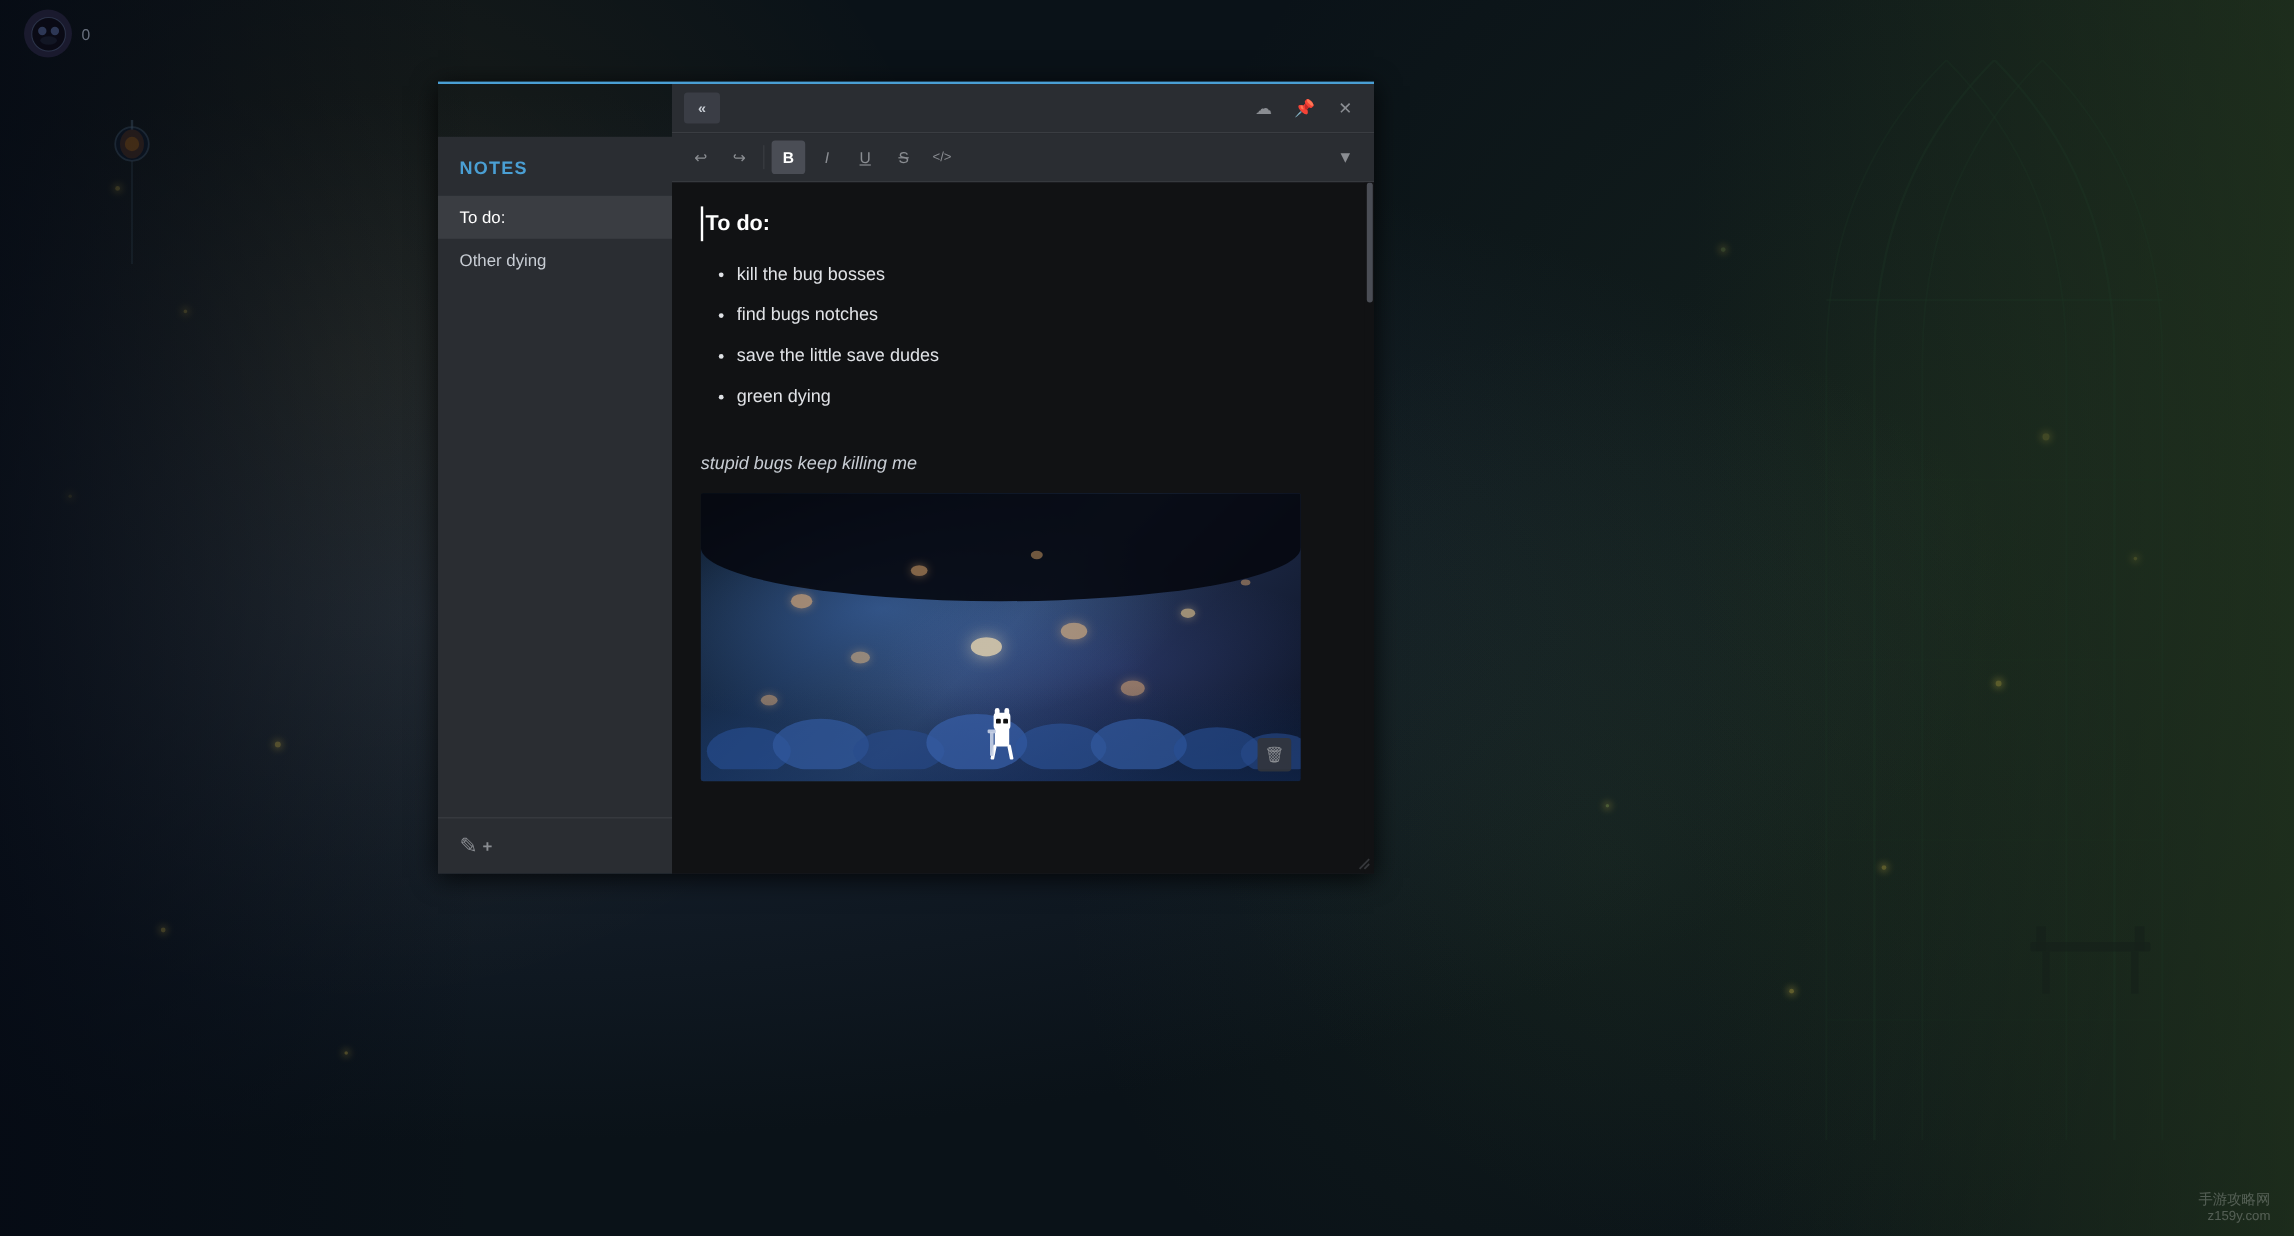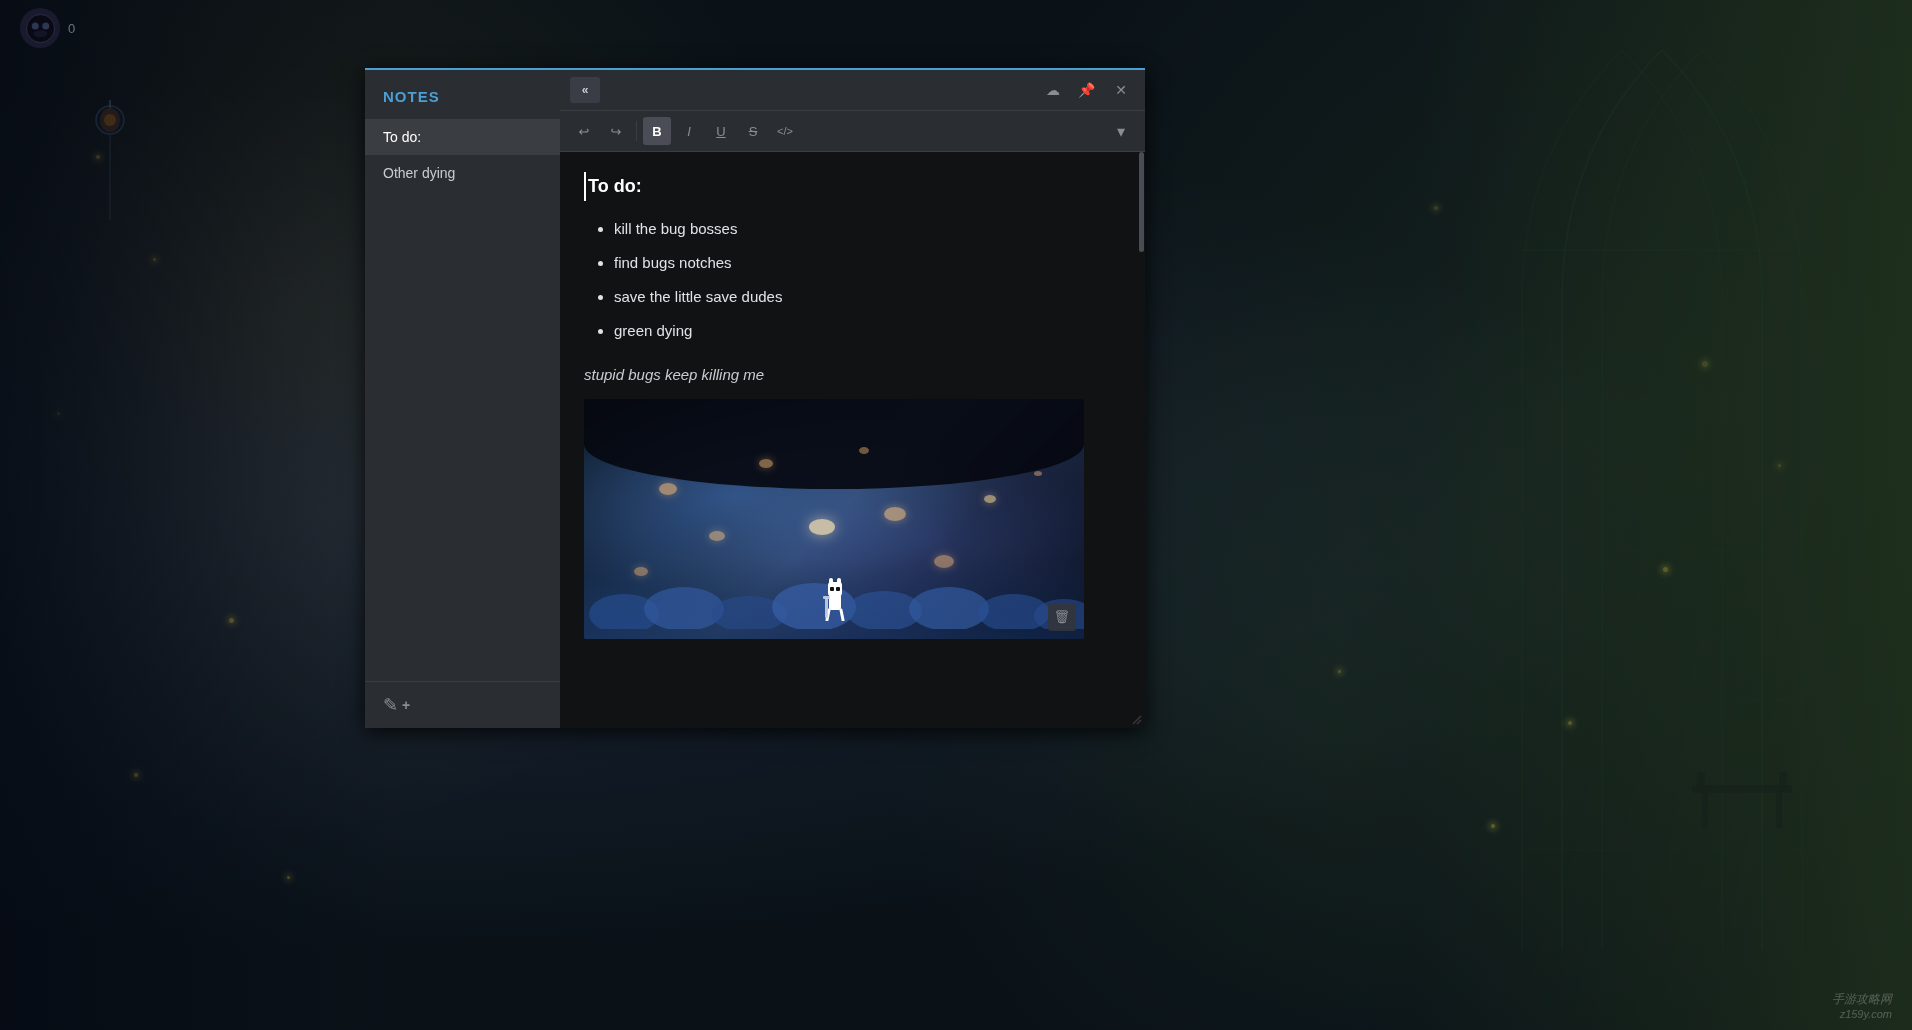--- a/index.html
+++ b/index.html
@@ -80,20 +80,21 @@
       box-shadow: 0 4px 20px rgba(0,0,0,0.8);
     }
 
     
     .sidebar {
       width: 195px;
       background: #2a2d32;
       display: flex;
       flex-direction: column;
       flex-shrink: 0;
+      margin-top: 44px;
     }
 
     .sidebar-header {
       padding: 18px 18px 14px;
     }
 
     .sidebar-title {
       color: #4a9fd4;
       font-size: 15px;
       font-weight: 700;
@@ -262,21 +263,21 @@
       font-weight: bold;
       color: #ffffff;
       margin-bottom: 16px;
       border-left: 2px solid #ffffff;
       padding-left: 2px;
     }
 
     .note-list {
       list-style: disc;
       padding-left: 30px;
-      margin-bottom: 20px;
+      margin-bottom: 32px;
     }
 
     .note-list li {
       margin-bottom: 10px;
       color: #e0e2e6;
       font-size: 15px;
     }
 
     .note-italic-text {
       font-style: italic;
@@ -365,21 +366,20 @@
     }
 
     
     .watermark {
       position: absolute;
       bottom: 10px;
       right: 20px;
       color: rgba(255,255,255,0.25);
       font-size: 13px;
       z-index: 5;
-      font-style: italic;
     }
 
     
     .game-logo {
       position: absolute;
       top: 8px;
       left: 20px;
       display: flex;
       align-items: center;
       gap: 8px;

